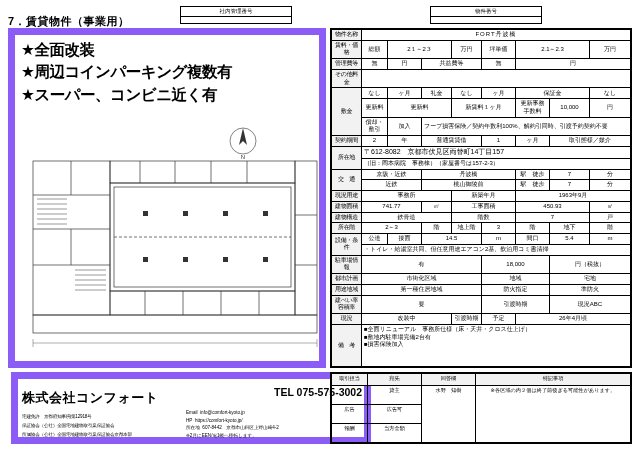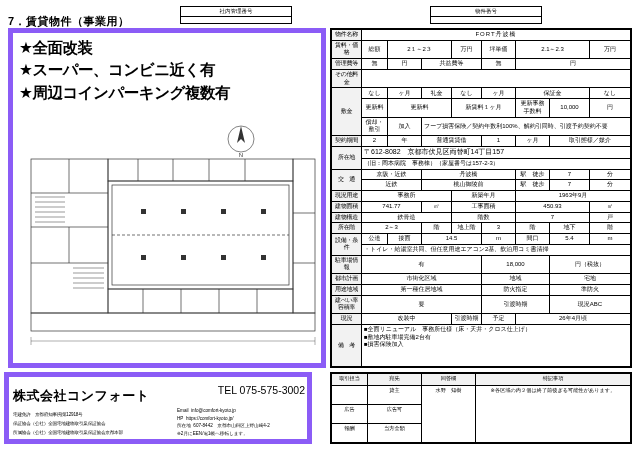--- a/index.html
+++ b/index.html
@@ -4,42 +4,42 @@
 <style>
   html,body{margin:0;padding:0;background:#fff;}
   body{font-family:"Liberation Sans","DejaVu Sans",sans-serif;color:#000;}
   #page{position:relative;width:640px;height:452px;background:#fff;overflow:hidden;}
 
   .hdr-title{position:absolute;left:8px;top:14px;font-size:11px;font-weight:bold;letter-spacing:0.5px;}
   .hdr-box{position:absolute;border:1px solid #000;box-sizing:border-box;}
   .hdr-box .lbl{font-size:5.5px;padding:1px 2px;border-bottom:1px solid #000;text-align:center;}
   .hdr-box .val{font-size:6px;padding:2px;}
 
-  .frame{position:absolute;border:5px solid #8b5cf6;box-sizing:border-box;}
+  .frame{position:absolute;border:7px solid #8b5cf6;box-sizing:border-box;}
 
   
   .adpanel{position:absolute;left:8px;top:28px;width:318px;height:340px;}
   .adlines{position:absolute;left:6px;top:4px;width:308px;}
   .adline{font-size:15.5px;font-weight:bold;line-height:1.45;white-space:nowrap;letter-spacing:-0.5px;}
 
   
   .spec{position:absolute;left:330px;top:28px;width:302px;height:340px;border:1px solid #000;box-sizing:border-box;}
   table.spec-tbl{border-collapse:collapse;width:100%;height:100%;table-layout:fixed;}
   table.spec-tbl td{border:1px solid #000;font-size:6px;padding:1px 2px;vertical-align:middle;line-height:1.25;}
   td.rh{background:#f2f2f2;text-align:center;width:26px;font-size:5.7px;letter-spacing:-0.3px;}
   td.ctr{text-align:center;}
   td.big{font-size:9px;text-align:center;letter-spacing:1px;}
   .nowrap{white-space:nowrap;}
   .sub{font-size:5.3px;}
 
   
-  .company{position:absolute;left:4px;top:372px;width:308px;height:72px;}
+  .company{position:absolute;left:11px;top:372px;width:360px;height:72px;}
   .cname{position:absolute;left:4px;top:10px;font-size:13px;font-weight:bold;letter-spacing:0.5px;}
   .cline{position:absolute;font-size:4.6px;line-height:1.6;letter-spacing:-0.2px;}
-  .tel{position:absolute;right:2px;top:6px;text-align:right;font-size:10.5px;font-weight:normal;line-height:1.35;}
+  .tel{position:absolute;right:2px;top:6px;text-align:right;font-size:10.5px;font-weight:bold;line-height:1.35;}
   .contact{position:absolute;left:168px;top:30px;font-size:4.6px;line-height:1.65;}
 
   
   .stamp{position:absolute;left:330px;top:372px;width:302px;height:72px;border:1px solid #000;box-sizing:border-box;}
   table.stamp-tbl{border-collapse:collapse;width:100%;height:100%;table-layout:fixed;}
   table.stamp-tbl td{border:1px solid #000;font-size:5.2px;padding:1px;vertical-align:top;text-align:center;}
   td.stamp-h{background:#f2f2f2;font-size:5.2px;}
   .stamp-note{font-size:4.6px;text-align:left;line-height:1.45;padding:2px;}
   .hand{font-family:"Liberation Serif",serif;font-size:7px;}
 </style>
@@ -57,22 +57,22 @@
 
   <div class="hdr-box" style="left:430px;top:6px;width:112px;height:18px;">
     <div class="lbl">物件番号</div>
     <div class="val"></div>
   </div>
 
   <div class="adpanel frame">
 
     <div class="adlines">
       <div class="adline">★全面改装</div>
+      <div class="adline">★周辺コインパーキング複数有</div>
       <div class="adline">★スーパー、コンビニ近く有</div>
-      <div class="adline">★周辺コインパーキング複数有</div>
     </div>
 
     <div style="position:absolute;left:0;top:90px;width:316px;height:248px;">
       <svg width="316" height="248" viewBox="0 0 316 248">
         <g stroke="#333" fill="none" stroke-width="0.7">
 
           <rect x="95" y="58" width="185" height="108"></rect>
           <rect x="99" y="62" width="177" height="100"></rect>
 
           <rect x="95" y="36" width="185" height="22"></rect>

